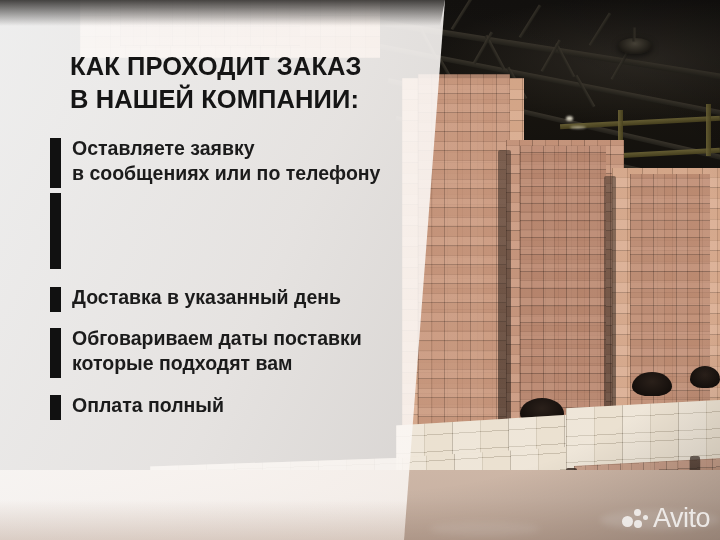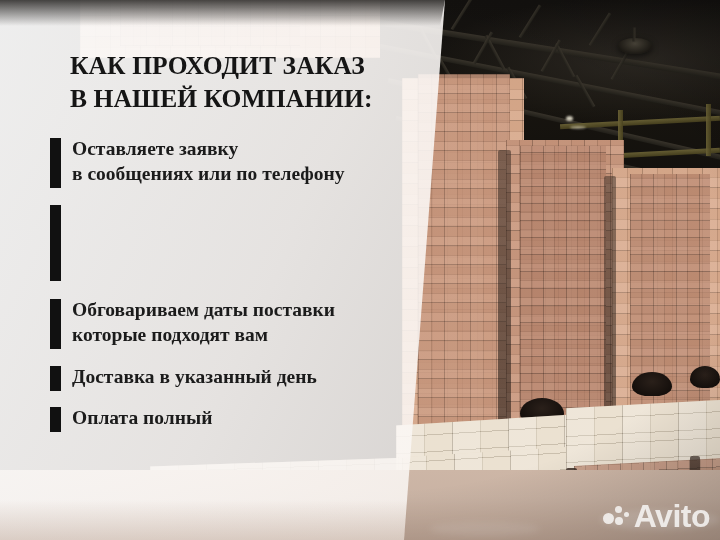--- a/index.html
+++ b/index.html
@@ -162,21 +162,21 @@
     left: 0; bottom: 0; width: 470px; height: 40px;
     background: linear-gradient(0deg, rgba(170,140,120,.35), rgba(255,255,255,0));
     -webkit-clip-path: polygon(0 0, 0 100%, 404px 100%, 408px 0);
     clip-path: polygon(0 0, 0 100%, 404px 100%, 408px 0);
   }
 
   
   .content {
     position: absolute;
     left: 0; top: 0;
-    width: 470px; height: 540px; font-family: Liberation Serif, serif;
+    width: 470px; height: 540px;
   }
   .title {
     position: absolute;
     left: 70px;
     top: 50px;
     width: 370px;
     margin: 0;
     color: #151515;
     font-size: 25.5px;
     font-weight: bold;
@@ -226,22 +226,22 @@
     width: 26px; height: 24px;
   }
   .wm-dots i {
     position: absolute;
     display: block;
     border-radius: 50%;
     background: rgba(255,255,255,.93);
   }
   .wm-text {
     color: rgba(255,255,255,.95);
-    font-size: 32px;
-    font-weight: bold;
+    font-size: 27px;
+    font-weight: normal;
     letter-spacing: -.5px;
     line-height: 1;
   }
 </style>
 </head>
 <body>
 
 <div id="stage">
 
   <div class="photo">
@@ -318,39 +318,39 @@
   <div class="panel"></div>
   <div class="panel-top-fade"></div>
   <div class="panel-bot-fade"></div>
 
   <div class="content">
     <h1 class="title">КАК ПРОХОДИТ ЗАКАЗ
 В НАШЕЙ КОМПАНИИ:</h1>
 
     <div class="steps">
 
-      <div class="step" style="margin-bottom:17px;">
+      <div class="step" style="margin-bottom:5px;">
         <span class="bullet" style="height:50px;"></span>
         <span class="step-text">Оставляете заявку
 в сообщениях или по телефону</span>
       </div>
 
       <div class="step" style="margin-bottom:18px;">
         <span class="bullet" style="height:76px;"></span>
+      </div>
+
+      <div class="step" style="margin-bottom:16px;">
+        <span class="bullet" style="height:25px;"></span>
+        <span class="step-text">Доставка в указанный день</span>
       </div>
 
       <div class="step" style="margin-bottom:17px;">
         <span class="bullet" style="height:50px;"></span>
         <span class="step-text">Обговариваем даты поставки
 которые подходят вам</span>
-      </div>
-
-      <div class="step" style="margin-bottom:16px;">
-        <span class="bullet" style="height:25px;"></span>
-        <span class="step-text">Доставка в указанный день</span>
       </div>
 
       <div class="step">
         <span class="bullet" style="height:25px;"></span>
         <span class="step-text">Оплата полный</span>
       </div>
 
     </div>
   </div>
 

